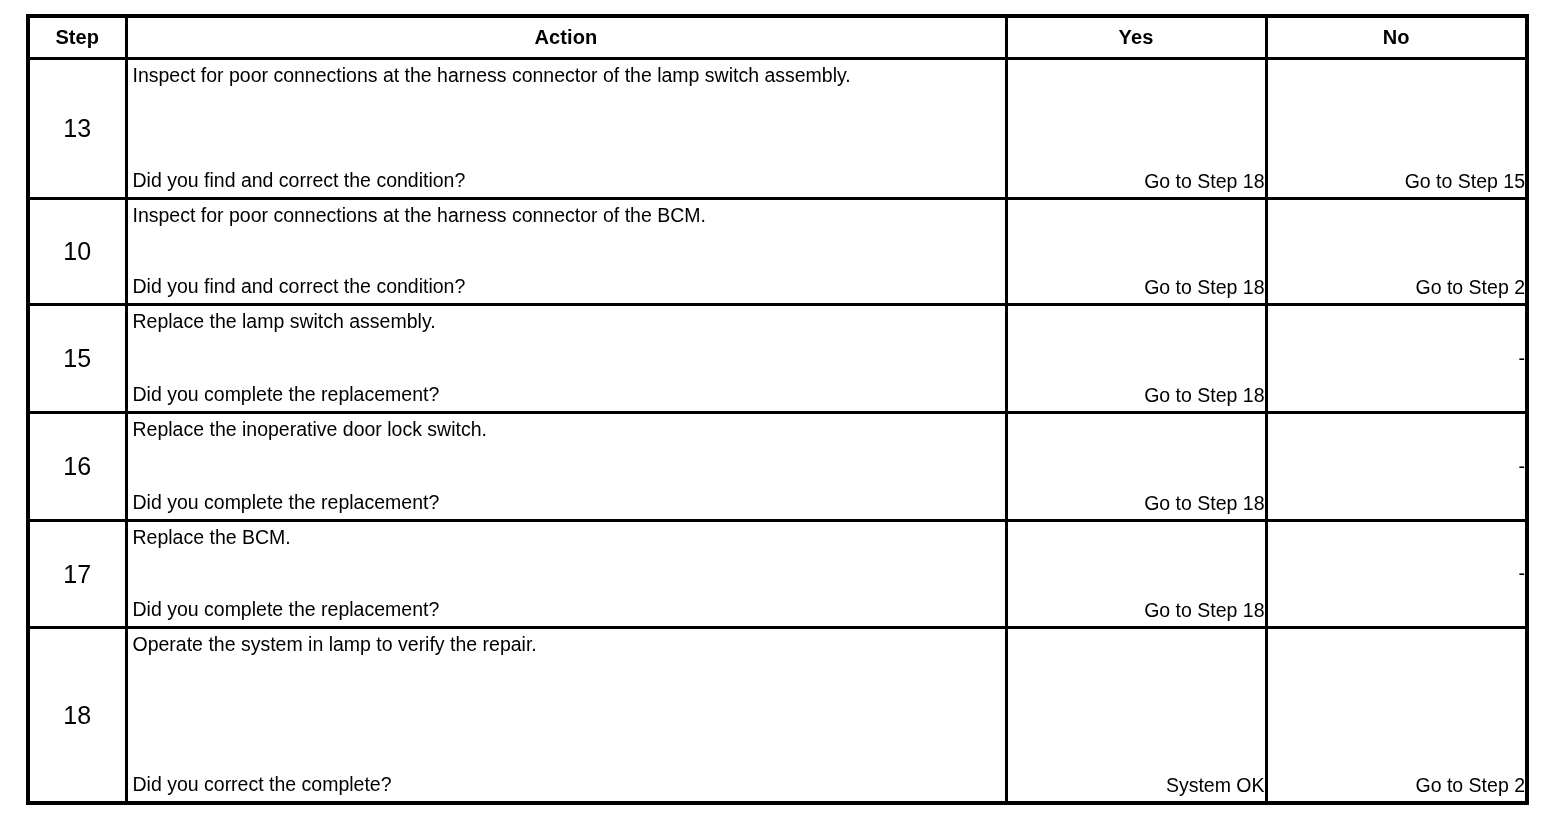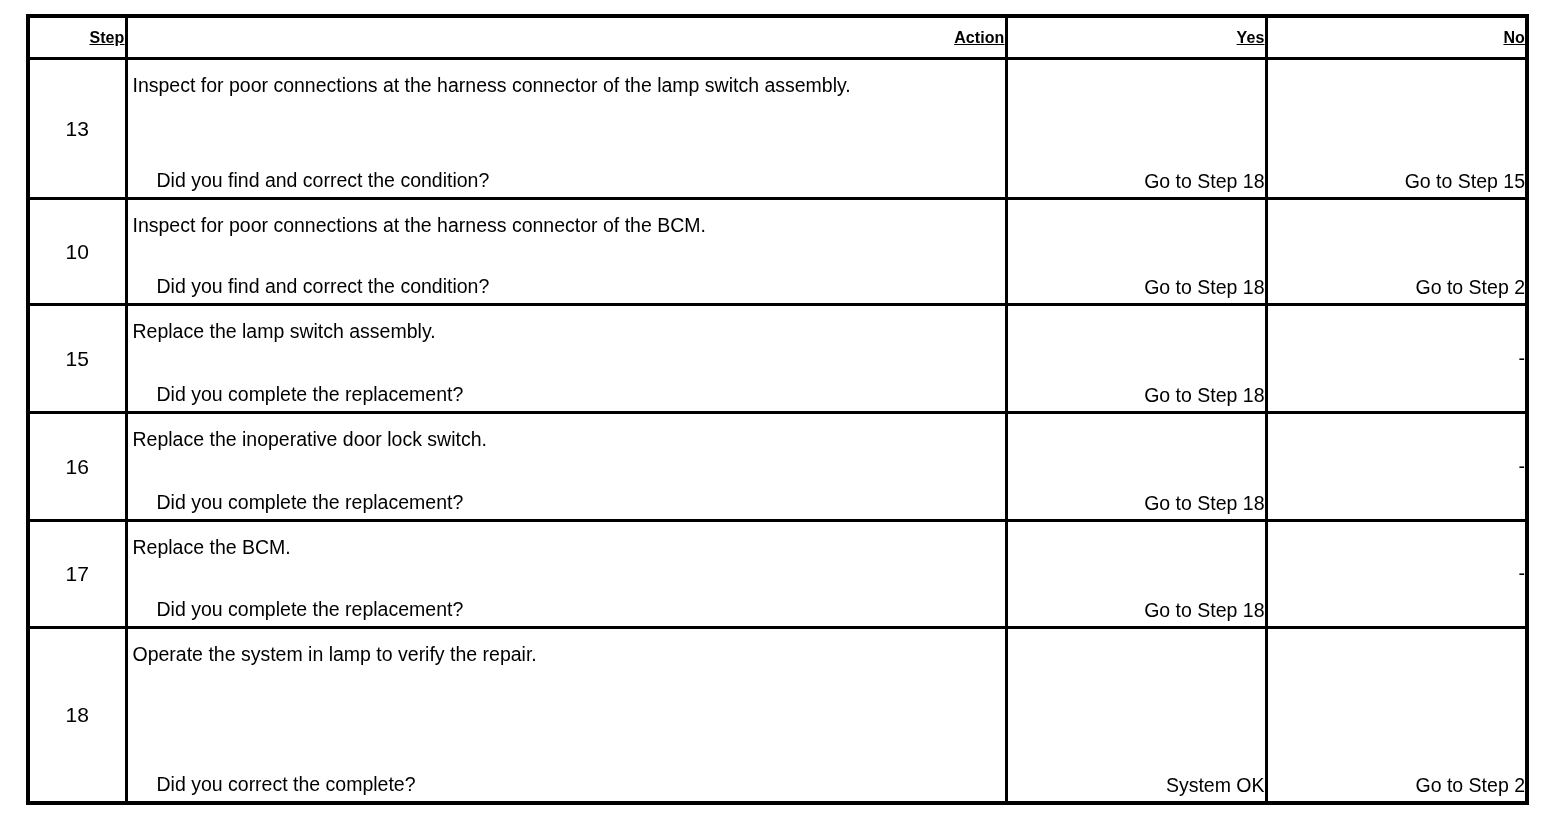--- a/index.html
+++ b/index.html
@@ -47,71 +47,68 @@
 
   
   col.c-step   { width: 98px;  }
   col.c-action { width: 880px; }
   col.c-yes    { width: 260px; }
   col.c-no     { width: 261px; }
 
   
   thead th {
     height: 39px;
-    font-size: 16px;
+    font-size: 20px;
     font-weight: bold;
-    text-align: right;
+    text-align: center;
     vertical-align: middle;
     padding: 0;
     letter-spacing: 0.1px;
-    text-decoration: underline;
   }
 
   
   tbody td {
     padding: 0;
     font-size: 19.5px;
     font-weight: normal;
   }
 
   td.step-cell {
     text-align: center;
     vertical-align: middle;
-    font-size: 21px;
+    font-size: 25px;
   }
 
   td.action-cell {
     vertical-align: top;
     text-align: left;
   }
 
   .action-inner {
     position: relative;
     height: 100%;
     box-sizing: border-box;
     padding: 3px 6px 4px 5px;
     display: flex;
     flex-direction: column;
   }
 
   .action-statement {
     line-height: 1.33;
     white-space: pre-line;
-    margin-top: 10px;
   }
 
   .action-spacer {
     flex: 1 1 auto;
     min-height: 10px;
   }
 
   .action-question {
     line-height: 1.2;
     padding-bottom: 1px;
-    margin-left: 24px;
   }
 
   td.answer-cell {
     text-align: right;
   }
 
   .answer-bottom {
     display: flex;
     flex-direction: column;
     justify-content: flex-end;

